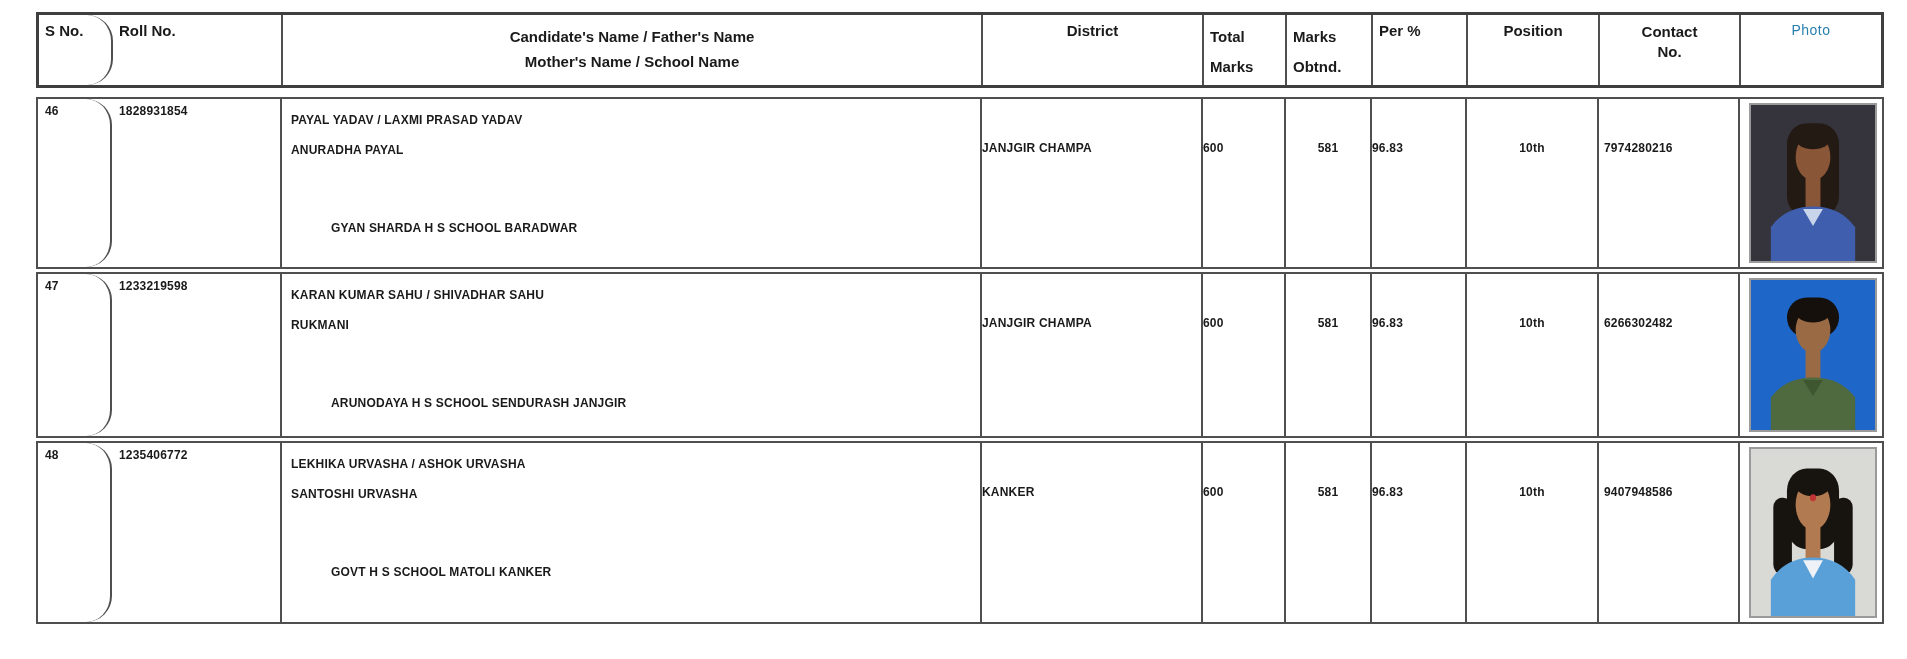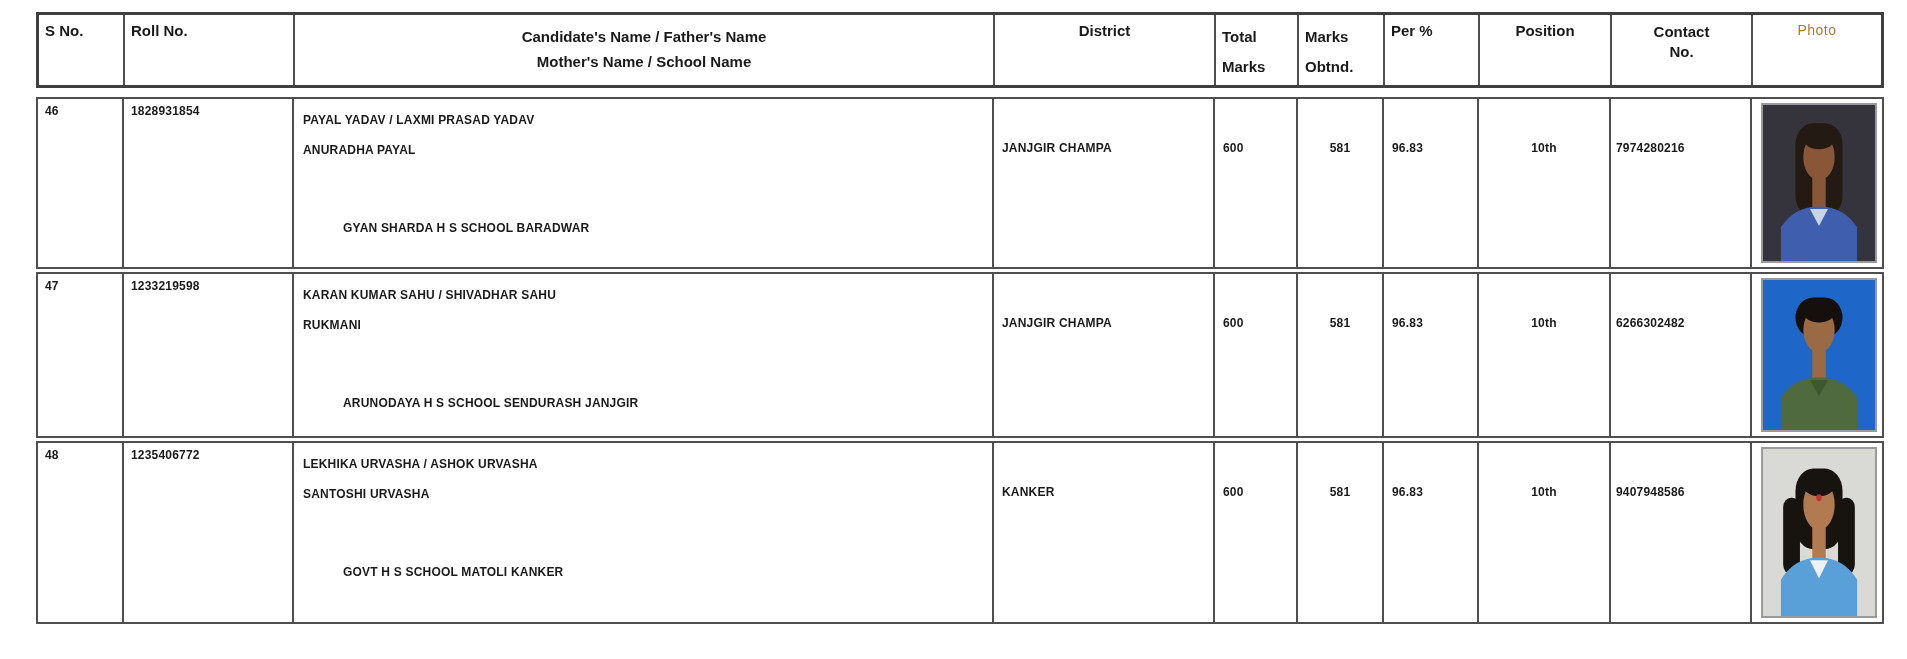--- a/index.html
+++ b/index.html
@@ -6,45 +6,45 @@
   html,body { width:1907px; height:659px; background:#ffffff; overflow:hidden; }
   .page { position:relative; width:1907px; height:659px; background:#fff;
           font-family:"Liberation Sans", sans-serif; color:#1a1a1a; }
   .tbl { display:flex; margin-left:36px; width:1848px; background:#fff; }
   .header-block { margin-top:12px; height:76px; border:3px solid #3f3f3f; margin-bottom:9px; }
   .row-block { border:2px solid #4f4f4f; margin-bottom:3px; }
   .r0 { height:172px; } .r1 { height:166px; } .r2 { height:183px; }
 
   .cell { height:100%; border-right:2px solid #4f4f4f; overflow:hidden; }
   .cell:last-child { border-right:none; }
-  .c-sno      { width:86px; }
+  .c-sno      { width:74px;border-radius:26px; }
   .c-roll     { width:170px; }
   .c-name     { width:700px; }
   .c-district { width:221px; }
   .c-total    { width:83px; }
   .c-obtnd    { width:86px; }
   .c-per      { width:95px; }
   .c-pos      { width:132px; }
   .c-contact  { width:141px; }
   .c-photo    { flex:1; }
 
   
   .hcell { font-size:15px; font-weight:bold; padding-top:7px; }
   .h-left   { padding-left:6px; }
   .h-center { text-align:center; }
   .h-twoline { line-height:30px; }
   .h-tight   { line-height:20px; }
   .h-namehdr { line-height:25px; padding-top:9px; }
-  .h-photo { font-weight:400; font-size:14px; color:#a16207; opacity:.85; letter-spacing:.5px; }
+  .h-photo { font-weight:400; font-size:14px; color:#0369a1; opacity:.85; letter-spacing:.5px; }
 
   
   .dcell { font-size:12px; font-weight:bold; letter-spacing:.2px; }
   .d-top { padding:5px 0 0 7px; }
   .d-mid { padding-top:42px; }
-  .d-left { padding-left:8px; }
+  .d-left { padding-left:0; }
   .d-center { text-align:center; }
   .c-name.dcell { padding:6px 0 0 9px; line-height:30px; }
   .school-line { margin-top:48px;margin-left:40px; }
   .contact-val { padding:42px 0 0 5px; }
 
   .photo-frame { margin:4px 5px 4px 9px; height:calc(100% - 8px); border:2px solid #9a9a9a;
                  background:#ddd; }
   .photo-frame svg { display:block; width:100%; height:100%; }
 </style>
 </head>

